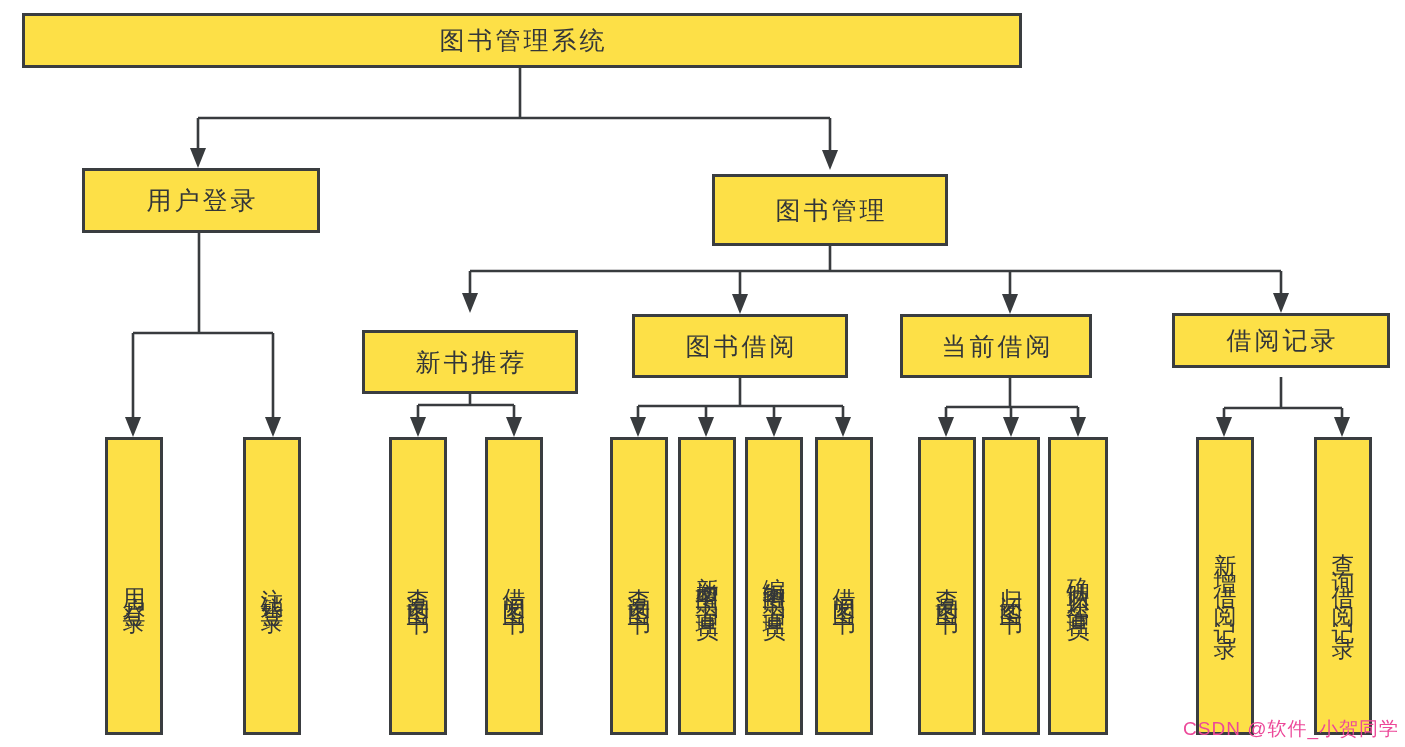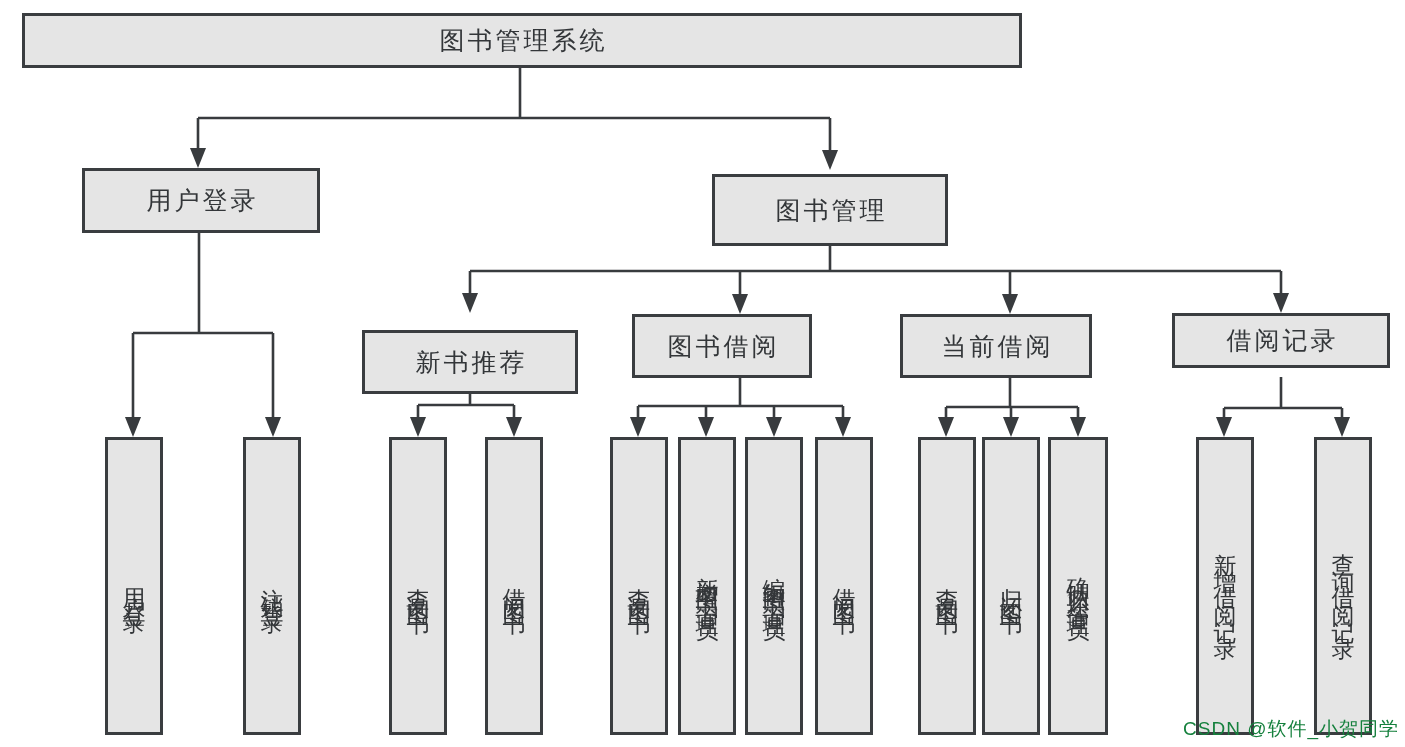--- a/index.html
+++ b/index.html
@@ -7,21 +7,21 @@
     position:relative;
     width:1405px;height:747px;
     background:#ffffff;
     font-family:"Liberation Sans","DejaVu Sans",sans-serif;
     overflow:hidden;
   }
   .wires{position:absolute;left:0;top:0;}
   .node{
     position:absolute;
     box-sizing:border-box;
-    background:#e5e5e5;
+    background:#fde047;
     border:3px solid #3a3d40;
     display:flex;
     align-items:center;
     justify-content:center;
     z-index:2;
   }
   .node .lbl{
     color:#333639;
     white-space:nowrap;
   }
@@ -34,21 +34,21 @@
     writing-mode:vertical-rl;
     text-orientation:mixed;
     font-size:23px;
     line-height:1;
   }
   .watermark{
     position:absolute;
     right:6px;
     bottom:5px;
     font-size:19px;
-    color:#15803d;
+    color:#ec4899;
     letter-spacing:1px;
     z-index:3;
     white-space:nowrap;
   }
 </style>
 </head>
 <body>
 
 <div class="canvas">
 
@@ -92,21 +92,21 @@
   <div class="node h" style="left:82px;top:168px;width:238px;height:65px">
     <span class="lbl">用户登录</span>
   </div>
   <div class="node h" style="left:712px;top:174px;width:236px;height:72px">
     <span class="lbl">图书管理</span>
   </div>
 
   <div class="node h" style="left:362px;top:330px;width:216px;height:64px">
     <span class="lbl">新书推荐</span>
   </div>
-  <div class="node h" style="left:632px;top:314px;width:180px;height:64px">
+  <div class="node h" style="left:632px;top:314px;width:216px;height:64px">
     <span class="lbl">图书借阅</span>
   </div>
   <div class="node h" style="left:900px;top:314px;width:192px;height:64px">
     <span class="lbl">当前借阅</span>
   </div>
   <div class="node h" style="left:1172px;top:313px;width:218px;height:55px">
     <span class="lbl">借阅记录</span>
   </div>
 
   <div class="node v" style="left:105px;top:437px;width:58px;height:298px">

